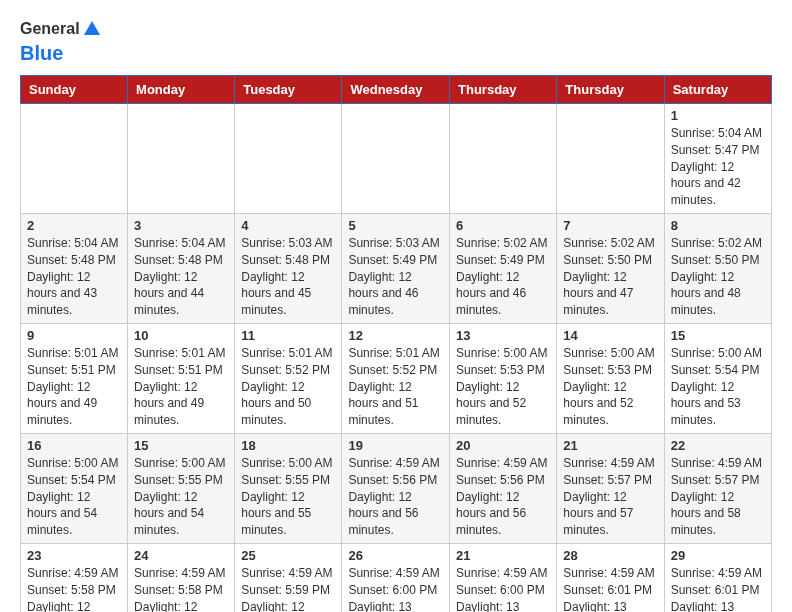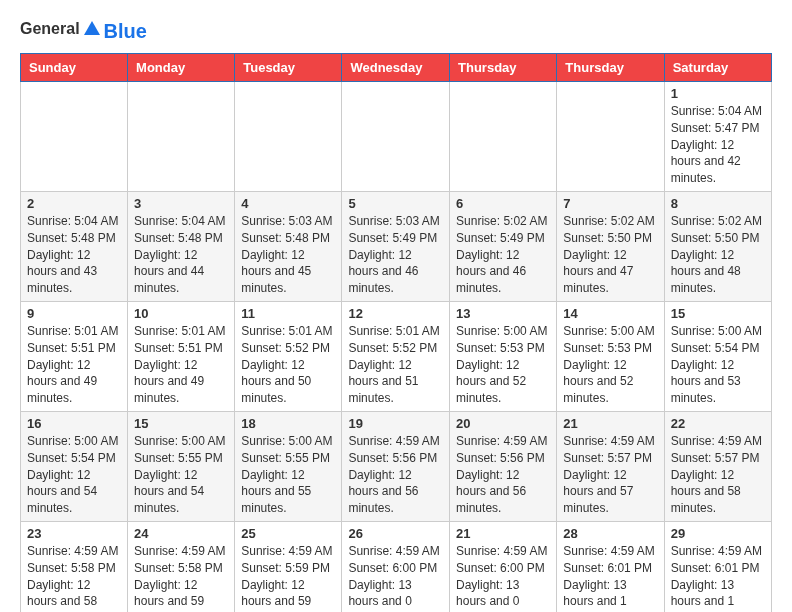--- a/index.html
+++ b/index.html
@@ -32,21 +32,21 @@
     .subtitle {
       font-size: 14px;
       color: #555;
     }
     .calendar {
       width: 100%;
       border-collapse: collapse;
       border: 1px solid #ccc;
     }
     .calendar th {
-      background-color: #ef4444;
+      background-color: #b91c1c;
       color: #fff;
       font-size: 13px;
       font-weight: bold;
       padding: 6px 8px;
       text-align: left;
       border: 1px solid #2d6db5;
     }
     .calendar td {
       vertical-align: top;
       border: 1px solid #ccc;
@@ -322,21 +322,21 @@
 Sunset: 6:01 PM
 Daylight: 13 hours
 and 1 minute.</div>
         </td>
       </tr>
     </tbody>
 </table>
 
 <style>
   .logo {
-    flex-direction: row;
+    flex-direction: column;
     align-items: flex-start;
   }
   .logo-svg-wrap {
     display: flex;
     align-items: center;
     gap: 2px;
   }
   .logo-text-general {
     font-size: 16px;
     font-weight: bold;

